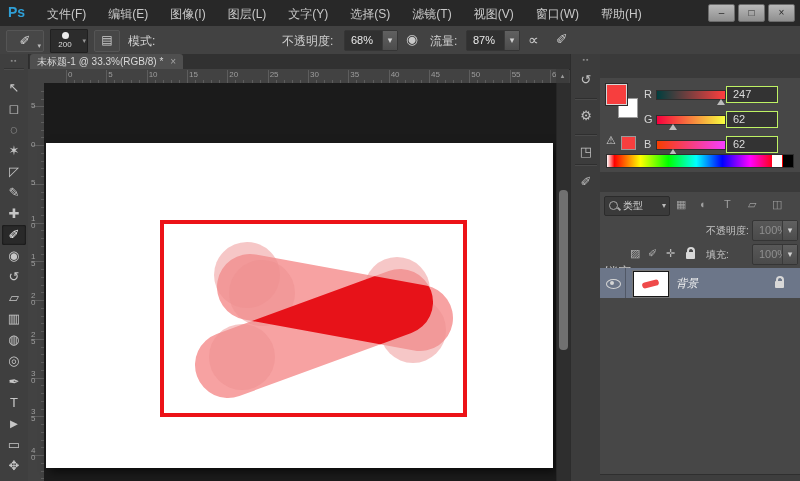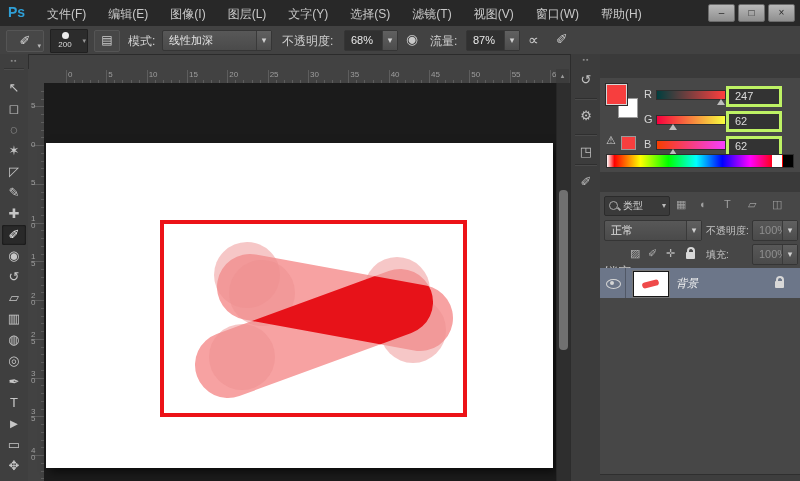--- a/index.html
+++ b/index.html
@@ -84,21 +84,21 @@
   .panel-menu::after{content:'▾ ≡';letter-spacing:1px;}
 
   #color-tabbar{top:6px;}
   #color-content{position:absolute;left:0;top:24px;width:200px;height:94px;background:#474747;}
   #swatch-bg{left:18px;top:20px;width:18px;height:18px;background:#fff;border:1px solid #9b9b9b;}
   #swatch-fg{left:6px;top:6px;width:19px;height:19px;border:1px solid #d6d6d6;box-shadow:0 0 0 1px #2b2b2b;}
   .ch-row{position:absolute;left:0;height:22px;width:200px;}
   .ch-label{position:absolute;left:44px;top:2px;font-size:11px;color:#d5d5d5;}
   .ch-track{position:absolute;left:56px;top:4px;width:68px;height:8px;border:1px solid #2e2e2e;}
   .ch-thumb{position:absolute;top:13px;width:0;height:0;border-left:4px solid transparent;border-right:4px solid transparent;border-bottom:6px solid #bdbdbd;}
-  .ch-value{position:absolute;left:126px;top:0;width:44px;height:15px;background:#333;border:3px solid #bef264;font-size:11px;color:#dcdcdc;line-height:15px;padding-left:6px;}
+  .ch-value{position:absolute;left:126px;top:0;width:44px;height:15px;background:#333;border:1px solid #bef264;font-size:11px;color:#dcdcdc;line-height:15px;padding-left:6px;}
   #gamut-warning{left:6px;top:56px;font-size:11px;color:#d0d0d0;}
   #gamut-swatch{left:21px;top:58px;width:13px;height:12px;border:1px solid #999;}
   #spectrum{left:6px;top:76px;width:186px;height:12px;border:1px solid #2e2e2e;background:linear-gradient(90deg,#fff 0%,#f00 4%,#ff0 18%,#0f0 33%,#0ff 48%,#00f 62%,#f0f 77%,#f00 90%);}
   #spectrum-white{position:absolute;right:11px;top:0;width:10px;height:12px;background:#fff;}
   #spectrum-black{position:absolute;right:0;top:0;width:10px;height:12px;background:#000;}
 
   #layers-tabbar{top:120px;}
   #layers-content{position:absolute;left:0;top:138px;width:200px;height:289px;background:#474747;}
   #filter-row{position:absolute;left:0;top:4px;width:200px;height:20px;}
   #filter-combo{left:4px;top:0;width:64px;height:18px;background:#3a3a3a;border:1px solid #2b2b2b;border-radius:2px;}
@@ -143,36 +143,38 @@
   <div id="optionsbar" class="abs">
     <div id="opt-toolpreset" class="abs">
       <span class="tp-glyph">✐</span>
     </div>
     <div id="brush-widget" class="abs">
       <span id="brush-dot"></span>
       <span id="brush-size">200</span>
     </div>
     <div id="opt-panel-toggle" class="abs">▤</div>
     <span id="lbl-mode" class="abs opt-label">模式:</span>
-    <div id="combo-mode" class="abs combo">
-      <span class="combo-text">线性加深</span>
-    </div>
     <span id="lbl-opacity" class="abs opt-label">不透明度:</span>
     <div id="combo-opacity" class="abs combo">
       <span class="combo-text">68%</span>
     </div>
     <span id="icon-press-opacity" class="abs opt-icon">◉</span>
     <span id="lbl-flow" class="abs opt-label">流量:</span>
     <div id="combo-flow" class="abs combo">
       <span class="combo-text">87%</span>
     </div>
     <span id="icon-airbrush" class="abs opt-icon">∝</span>
     <span id="icon-press-size" class="abs opt-icon">✐</span>
   </div>
 
+  <div id="tabstrip" class="abs">
+    <div id="doc-tab" class="abs">
+      <span>未标题-1 @ 33.3%(RGB/8) *</span><span id="doc-tab-close">×</span>
+    </div>
+  </div>
 
   <div id="toolbox" class="abs">
     <div id="toolbox-grip" class="abs">▪▪</div>
     <div id="toolbox-sep" class="abs"></div>
   <div class="tool" style="top: 24px;">↖</div>
       <div class="tool" style="top: 45px;">◻</div>
       <div class="tool" style="top: 66px;">◌</div>
       <div class="tool" style="top: 87px;">✶</div>
       <div class="tool" style="top: 108px;">◸</div>
       <div class="tool" style="top: 129px;">✎</div>
@@ -414,23 +416,20 @@
 
     <div id="layers-content">
       <div id="filter-row">
         <div id="filter-combo" class="abs">
           <span class="mag"></span>
           <span class="combo-text">类型</span>
         </div>
         <span id="filter-icons"><span class="filter-icon" style="left: 76px;">▦</span><span class="filter-icon" style="left: 100px;">◐</span><span class="filter-icon" style="left: 124px;">T</span><span class="filter-icon" style="left: 148px;">▱</span><span class="filter-icon" style="left: 172px;">◫</span></span>
       </div>
       <div id="blend-row">
-        <div id="combo-blend" class="abs combo">
-          <span class="combo-text">正常</span>
-        </div>
         <span id="lbl-layer-opacity">不透明度:</span>
         <div id="combo-layer-opacity" class="abs combo dimtext">
           <span class="combo-text">100%</span>
         </div>
       </div>
       <div id="lock-row">
         <span id="lbl-lock">锁定:</span>
         <span id="lock-icons"><span class="lock-icon" style="left: 30px;">▨</span><span class="lock-icon" style="left: 48px;">✐</span><span class="lock-icon" style="left: 66px;">✛</span><span class="lockicon" style="left: 86px; top: 8px;"></span></span>
         <span id="lbl-fill">填充:</span>
         <div id="combo-fill" class="abs combo dimtext">

